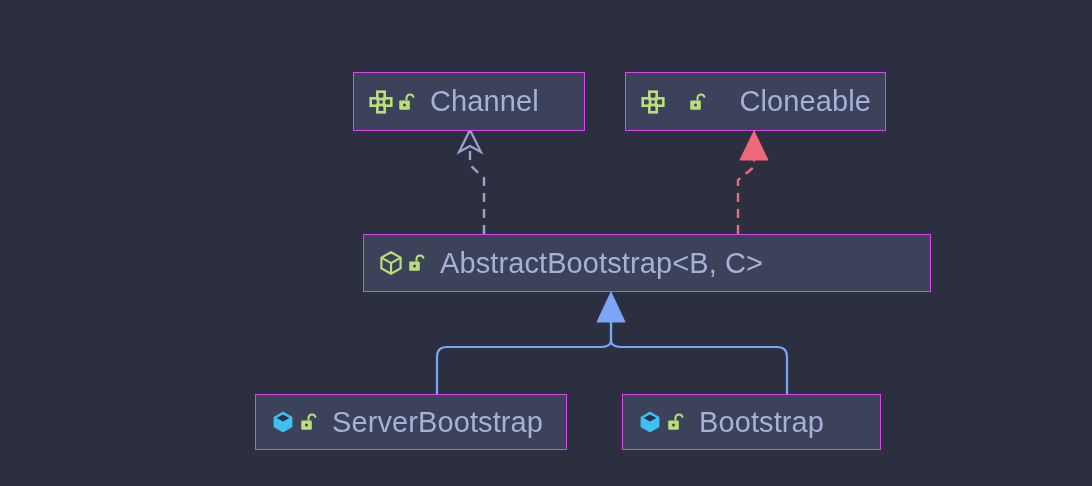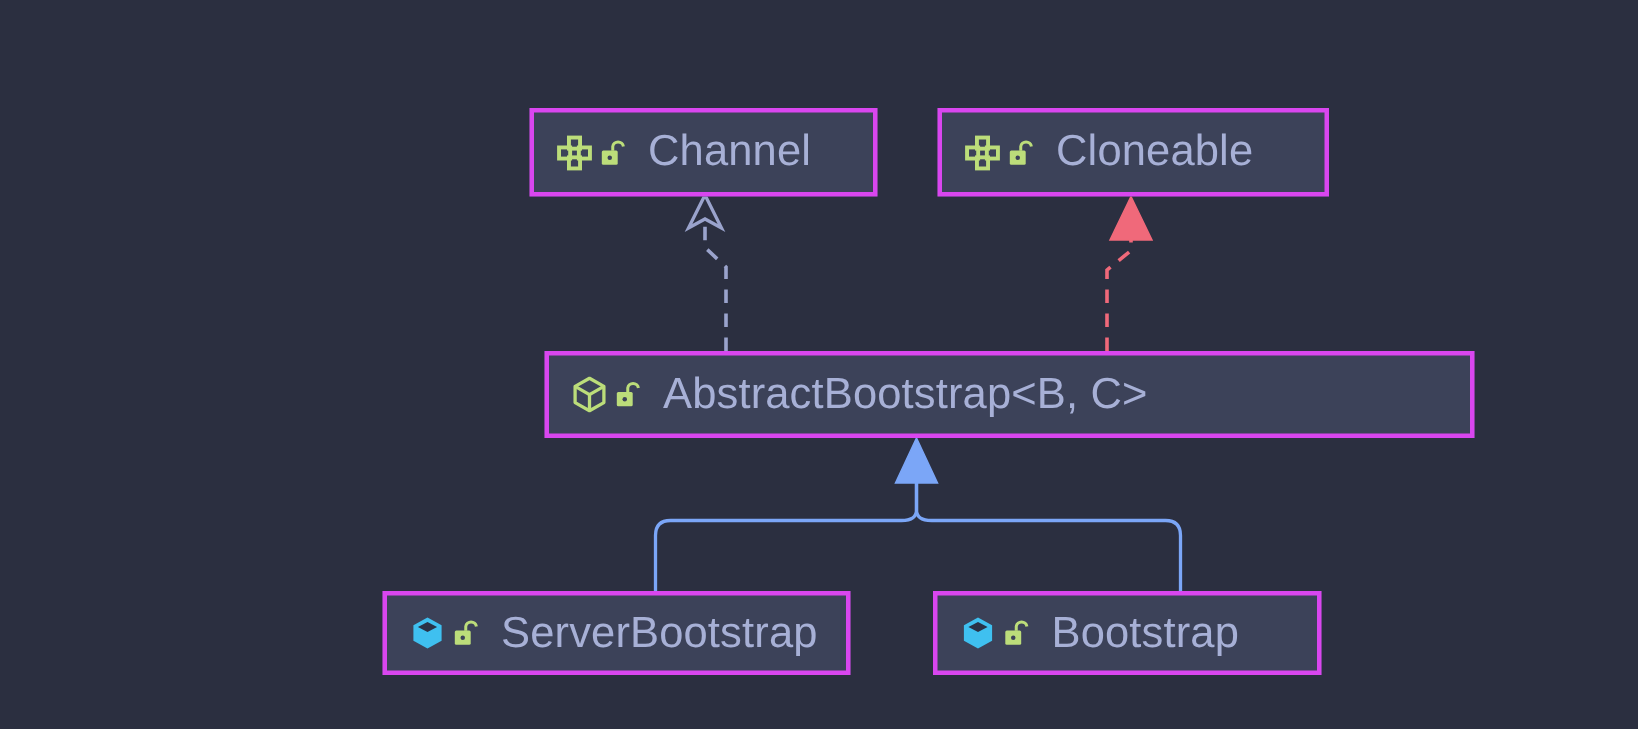--- a/index.html
+++ b/index.html
@@ -24,21 +24,21 @@
     position: absolute;
     left: 0; top: 0;
     width: 1092px;
     height: 486px;
     pointer-events: none;
   }
   .node {
     position: absolute;
     box-sizing: border-box;
     background: #3c4259;
-    border: 3px solid #d946ef;
+    border: 1px solid #d946ef;
     display: flex;
     align-items: center;
     padding: 0 14px;
     white-space: nowrap;
   }
   .node-icon {
     flex: 0 0 auto;
     display: block;
     width: 26px;
     height: 26px;
@@ -52,22 +52,22 @@
     margin-right: 12px;
   }
   .node-label {
     color: #a7b0d6;
     font-size: 29px;
     line-height: 1;
     letter-spacing: 0.1px;
     font-family: "Liberation Sans", sans-serif;
   }
   #node-channel      { left: 353px; top: 72px;  width: 232px; height: 59px; }
-  #node-cloneable    { left: 625px; top: 72px;  width: 261px; height: 59px; }
-  #node-abstract     { left: 363px; top: 234px; width: 620px; height: 58px; }
+  #node-cloneable    { left: 625px; top: 72px;  width: 261px; height: 59px; justify-content: space-between; }
+  #node-abstract     { left: 363px; top: 234px; width: 568px; height: 58px; }
   #node-serverboot   { left: 255px; top: 394px; width: 312px; height: 56px; }
   #node-bootstrap    { left: 622px; top: 394px; width: 259px; height: 56px; }
 </style>
 </head>
 <body>
 
 <div id="diagram-canvas">
 
   <svg id="edge-layer" viewBox="0 0 1092 486">
 

